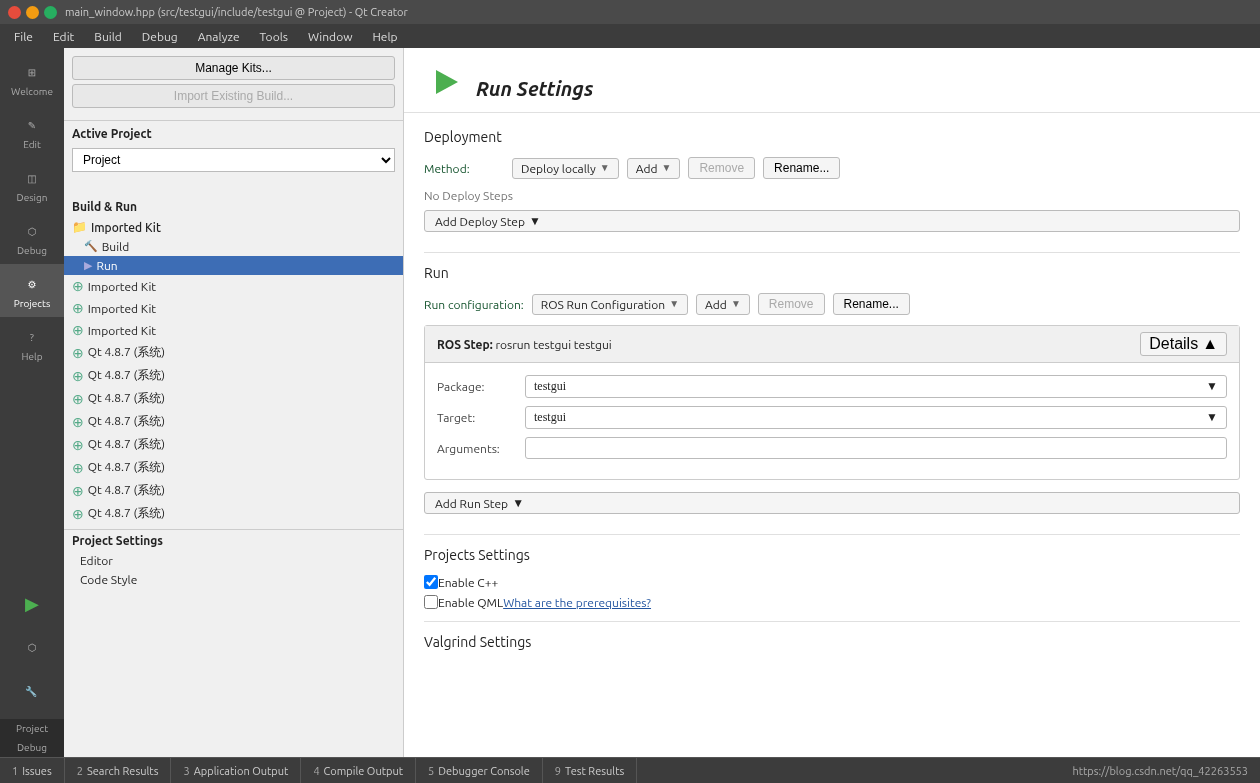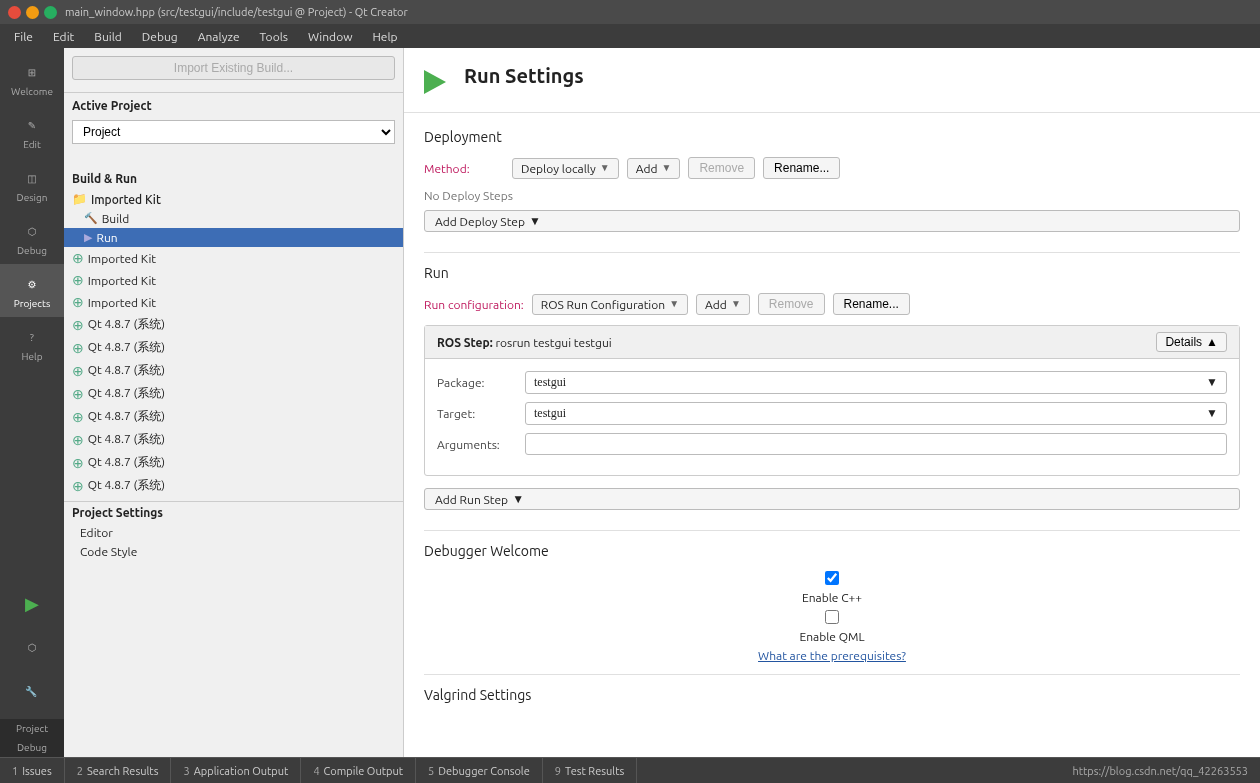--- a/index.html
+++ b/index.html
@@ -140,45 +140,46 @@
     #content {
       flex: 1;
       background: white;
       overflow-y: auto;
       display: flex;
       flex-direction: column;
     }
 
     .run-header {
       display: flex;
-      align-items: flex-start;
-      padding: 16px 12px 12px;
+      align-items: flex-end;
+      padding: 16px 24px 12px;
       gap: 12px;
       border-bottom: 1px solid #e0e0e0;
+      font-style: italic;
     }
     .run-play-icon {
       width: 36px;
       height: 36px;
       display: flex;
       align-items: center;
       justify-content: center;
     }
     .run-title { font-size: 20px; font-weight: bold; color: #222; }
 
     .content-body { padding: 16px 20px; }
 
     .section-heading { font-weight: normal; font-size: 14px; color: #222; margin-bottom: 12px; }
 
     .form-row {
       display: flex;
       align-items: center;
       margin-bottom: 10px;
       gap: 8px;
     }
-    .form-label { color: #be185d; font-size: 12px; min-width: 80px; }
+    .form-label { color: #14532d; font-size: 12px; min-width: 80px; }
 
     .dropdown-btn {
       display: flex;
       background: #f5f5f5;
       border: 1px solid #bbb;
       border-radius: 3px;
       padding: 3px 8px;
       cursor: pointer;
       font-size: 12px;
       gap: 4px;
@@ -230,21 +231,21 @@
     .ros-step-title b { font-weight: bold; }
 
     .details-btn {
       display: flex;
       align-items: center;
       background: #f5f5f5;
       border: 1px solid #bbb;
       border-radius: 3px;
       padding: 2px 8px;
       cursor: pointer;
-      font-size: 12px;
+      font-size: 16px;
       gap: 4px;
     }
 
     .ros-step-body { padding: 12px; }
 
     .form-field-row {
       display: flex;
       align-items: center;
       margin-bottom: 8px;
       gap: 8px;
@@ -283,24 +284,23 @@
       font-size: 12px;
       gap: 4px;
       margin-bottom: 20px;
     }
 
     .debugger-section { margin-top: 8px; }
     .checkbox-row {
       display: flex;
       align-items: center;
       margin-bottom: 6px;
-      gap: 6px;
+      gap: 0;
       font-size: 12px;
       color: #222;
-      flex-direction: column;
     }
     .checkbox-row input[type=checkbox] { width: 14px; height: 14px; }
 
     .link-text { color: #2355a0; text-decoration: underline; cursor: pointer; font-size: 12px; }
 
     .valgrind-section { margin-top: 12px; }
 
     
     #statusbar {
       height: 26px;
@@ -415,20 +415,21 @@
         <div class="sidebar-icon-svg">🔧</div>
       </div>
     </div>
 
     <div style="background:#2c2c2c; width:100%; padding:4px 2px; text-align:center; font-size:10px; color:#aaa;">Project</div>
     <div style="background:#2c2c2c; width:100%; padding:4px 2px; text-align:center; font-size:10px; color:#aaa;">Debug</div>
   </div>
 
   <div id="project-panel">
     <div class="panel-top">
+      <button class="panel-btn">Manage Kits...</button>
       <button class="panel-btn" style="color:#aaa;">Import Existing Build...</button>
     </div>
 
     <div class="section-title">Active Project</div>
     <select class="project-select">
       <option>Project</option>
     </select>
 
     <div class="build-run-section">Build &amp; Run</div>
 
@@ -592,21 +593,21 @@
 
           <div class="add-run-step-btn">
             <span>Add Run Step</span>
             <span>▼</span>
           </div>
         </div>
 
         <hr class="divider-line">
 
         <div class="debugger-section">
-          <div class="section-heading">Debugger Welcome</div>
+          <div class="section-heading">Projects Settings</div>
 
           <div class="checkbox-row">
             <input type="checkbox" id="enable-cpp" checked="" style="">
             <label for="enable-cpp">Enable C++</label>
           </div>
           <div class="checkbox-row">
             <input type="checkbox" id="enable-qml" style="">
             <label for="enable-qml">Enable QML</label>
             <span class="link-text">What are the prerequisites?</span>
           </div>

